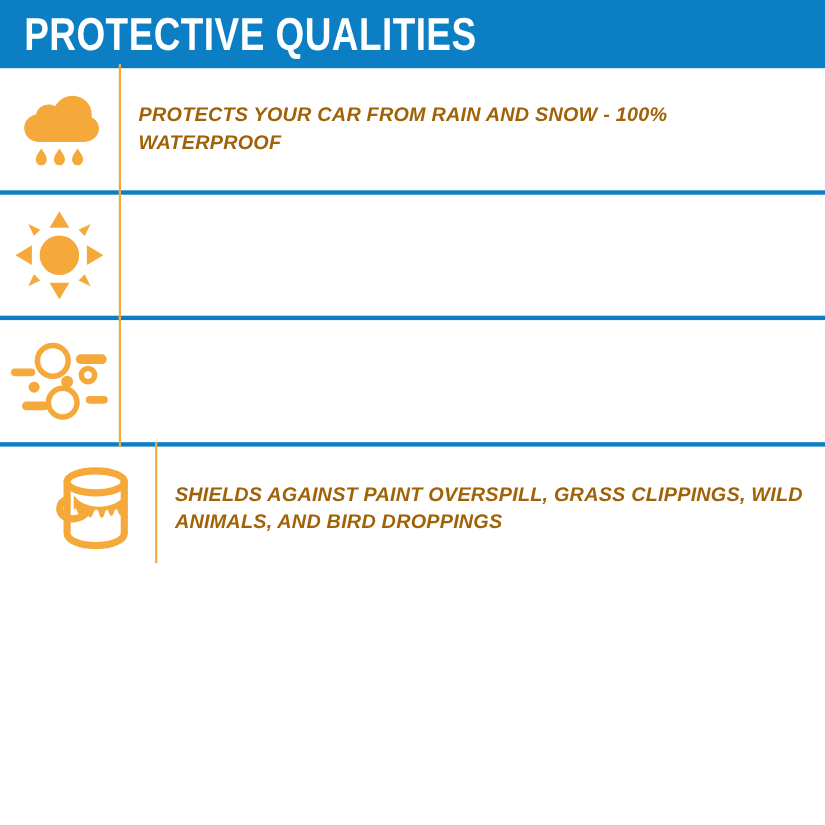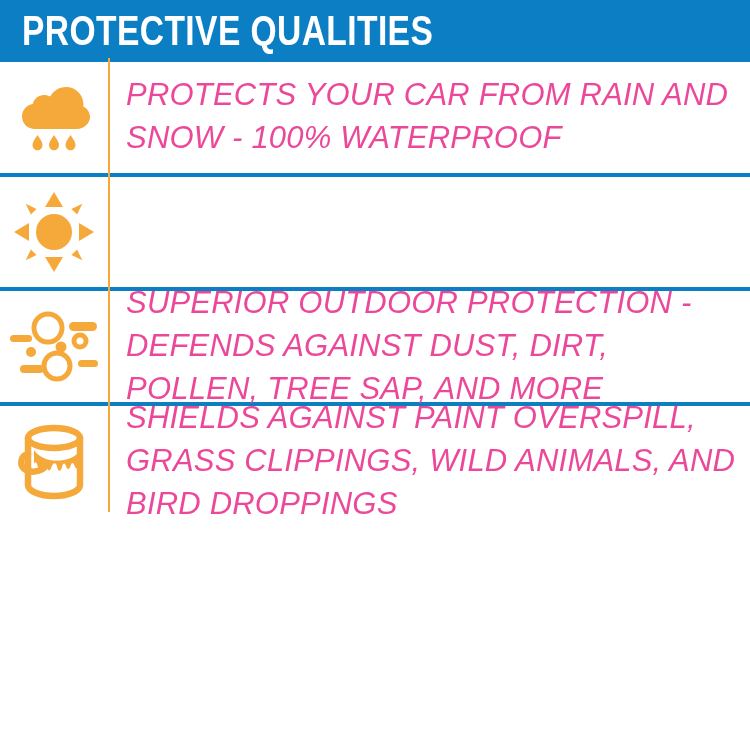--- a/index.html
+++ b/index.html
@@ -51,20 +51,21 @@
     position: relative;
     display: flex;
     align-items: center;
     height: 114.5px;
     border-bottom: 4px solid #0c7fc4;
     box-sizing: border-box;
   }
   .row.last {
     border-bottom: none;
     height: 112px;
+    margin-left: 33px;
   }
   
   .row::after {
     content: "";
     position: absolute;
     left: 108px;
     top: -4px;
     bottom: -4px;
     width: 2px;
     background: #f5a93a;
@@ -85,25 +86,25 @@
   .icon-cell svg {
     display: block;
   }
   .text-cell {
     flex: 1;
     padding-left: 18px;
     padding-right: 12px;
     box-sizing: border-box;
   }
   .row-text {
-    color: #ec4899;
+    color: #a16207;
     font-family: "Liberation Sans Narrow", "Liberation Sans", sans-serif;
-    font-weight: normal;
+    font-weight: bold;
     font-style: italic;
-    font-size: 31px;
+    font-size: 18px;
     line-height: 1.38;
     letter-spacing: 0.2px;
     margin: 0;
   }
 </style>
 </head>
 <body>
 
 <div class="infographic">
 
@@ -166,23 +167,20 @@
               <circle cx="53" cy="39" r="5.5"></circle>
               <circle cx="23" cy="44" r="5"></circle>
               <rect x="2" y="27" width="22" height="7" rx="3.5"></rect>
               <rect x="61" y="14" width="28" height="9" rx="4.5"></rect>
               <rect x="12" y="57" width="24" height="8" rx="4"></rect>
               <rect x="70" y="52" width="20" height="7" rx="3.5"></rect>
             </g>
           </svg>
         </span>
       </div>
-      <div class="text-cell">
-        <p class="row-text">SUPERIOR OUTDOOR PROTECTION - DEFENDS AGAINST DUST, DIRT, POLLEN, TREE SAP, AND MORE</p>
-      </div>
     </div>
 
     <div class="row last">
       <div class="icon-cell">
         <span>
           <svg width="80" height="80" viewBox="0 0 80 80" aria-hidden="true">
             <g fill="none" stroke="#f5a93a" stroke-width="6.5" stroke-linejoin="round" stroke-linecap="round">
 
               <path d="M14 16 L14 63 C14 69, 25.6 74, 40 74 C54.4 74, 66 69, 66 63 L66 16"></path>
 

